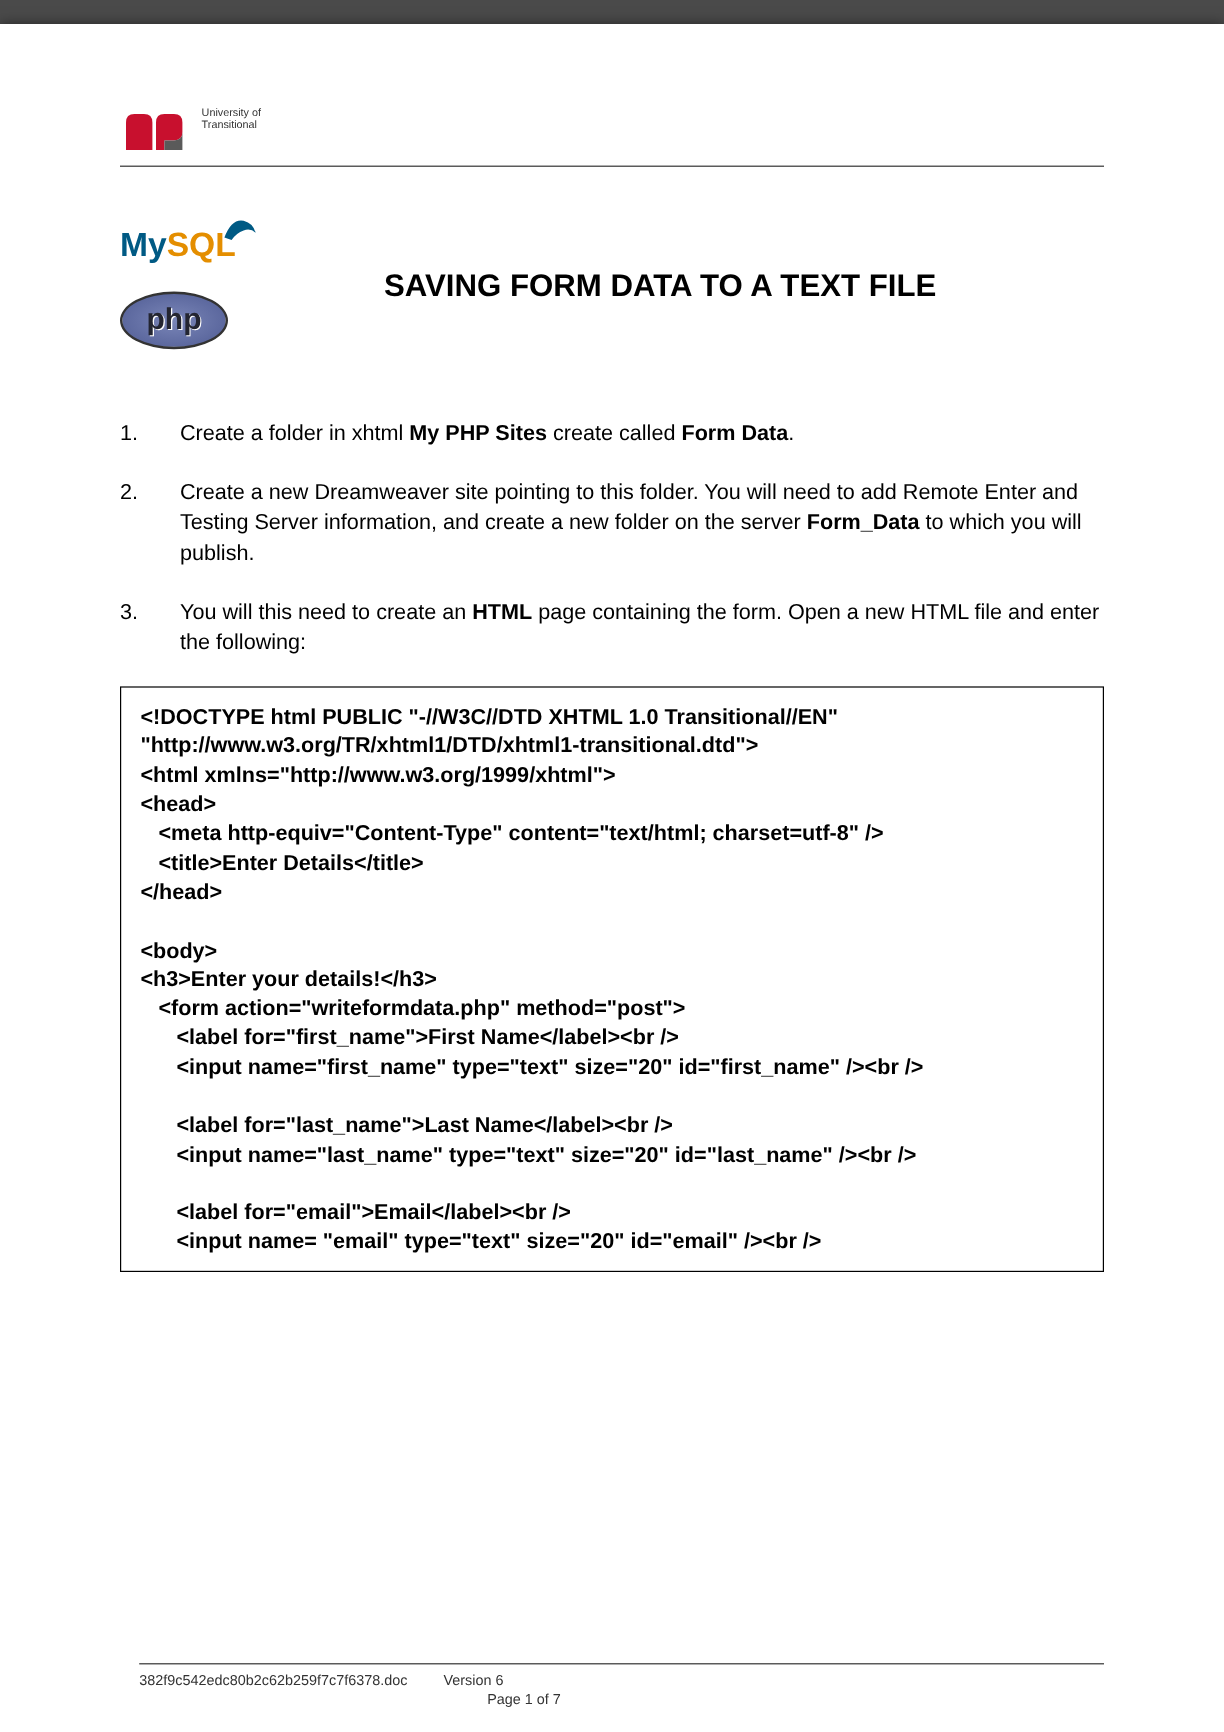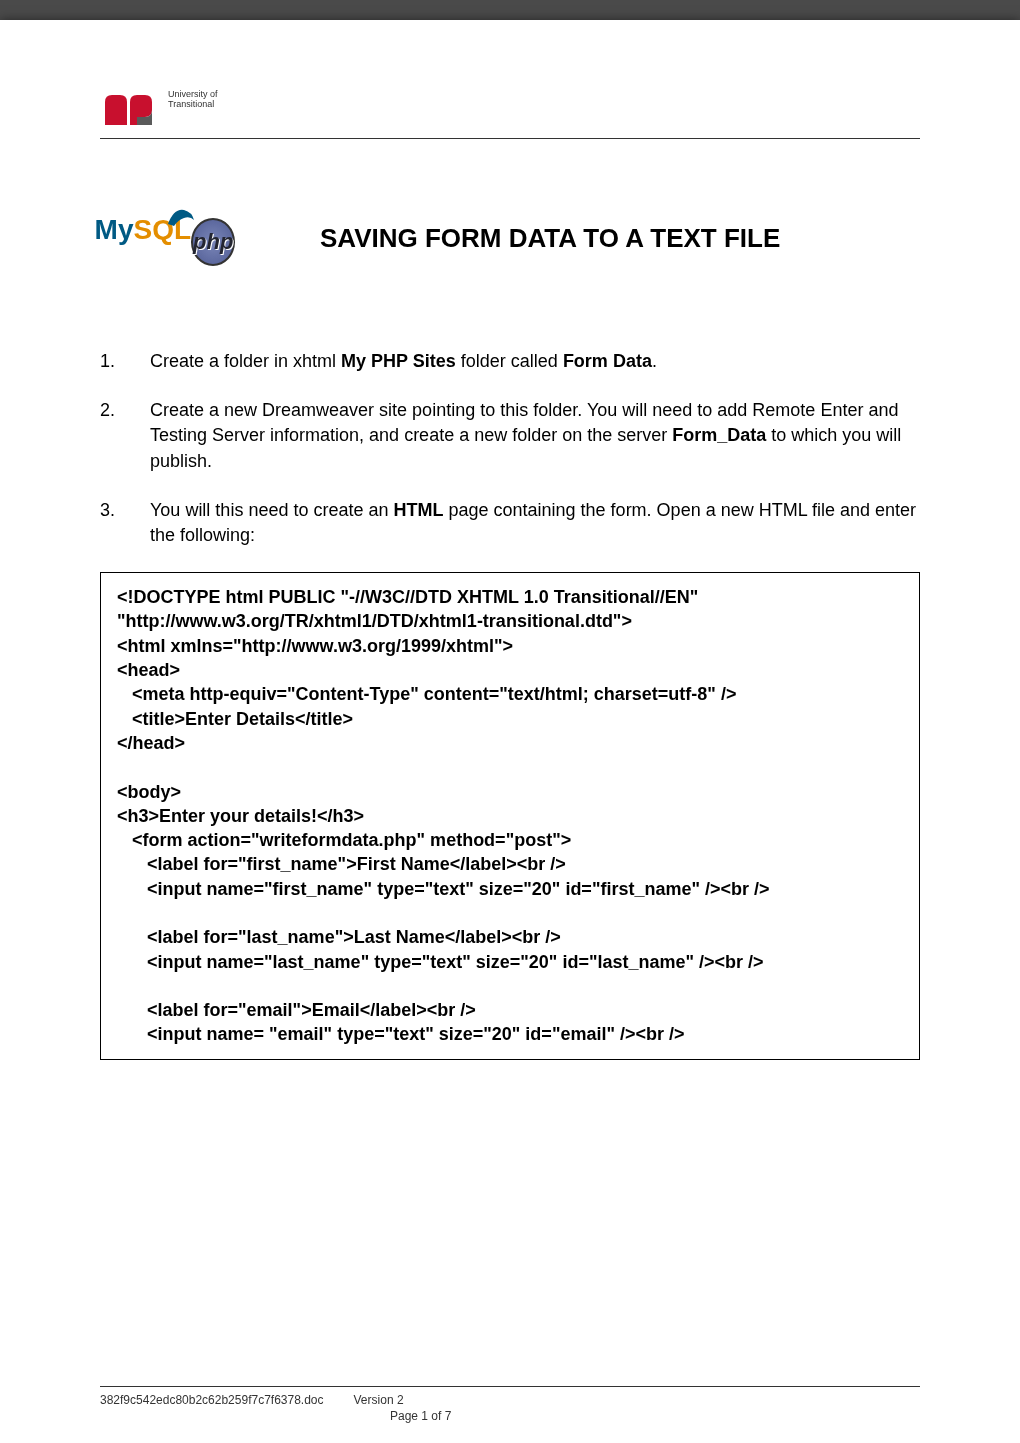--- a/index.html
+++ b/index.html
@@ -50,21 +50,21 @@
   .title-row {
     display: flex;
     align-items: center;
     margin-bottom: 50px;
     gap: 90px;
   }
   .tech-logos {
     width: 130px;
     height: 120px;
     display: flex;
-    align-items: center;
+    flex-direction: column;
     justify-content: center;
   }
   .mysql-logo {
     width: 110px;
     height: 50px;
     position: relative;
   }
   .mysql-text {
     font-family: Arial, sans-serif;
     font-size: 28px;
@@ -82,23 +82,22 @@
     background: radial-gradient(ellipse at center, #7a86b8 0%, #4f5b93 100%);
     border-radius: 50%;
     display: flex;
     align-items: center;
     justify-content: center;
     margin-top: 5px;
     border: 2px solid #333;
   }
   .php-text {
     color: #232531;
-    font-size: 22px;
-    font-weight: bold;
-    font-style: italic;
+    font-size: 25px;
+    font-weight: bold;
     font-family: Arial, sans-serif;
     text-shadow: 1px 1px 0 #fff;
   }
   .main-title {
     font-size: 26px;
     font-weight: bold;
     line-height: 1.3;
     color: #000;
     font-family: Verdana, Geneva, sans-serif;
   }
@@ -129,21 +128,21 @@
     font-family: Verdana, Geneva, sans-serif;
     font-size: 18px;
     font-weight: bold;
     line-height: 1.35;
     white-space: pre-wrap;
     word-wrap: break-word;
   }
   .footer {
     position: absolute;
     bottom: 40px;
-    left: 100px;
+    left: 116px;
     right: 100px;
   }
   .footer-divider {
     border: none;
     border-top: 1px solid #333;
     margin-bottom: 6px;
   }
   .footer-text {
     display: flex;
     gap: 30px;
@@ -194,21 +193,21 @@
       <div class="php-badge">
         <span class="php-text">php</span>
       </div>
     </div>
     <h1 class="main-title">SAVING FORM DATA TO A TEXT FILE</h1>
   </div>
 
   <ol class="instruction-list">
   <li class="instruction-item">
         <span class="item-number">1.</span>
-        <span class="item-text"><span>Create a folder in xhtml </span><span class="bold">My PHP Sites</span><span> folder called </span><span class="bold">Form Data</span><span>.</span></span>
+        <span class="item-text"><span>Create a folder in xhtml </span><span class="bold">My PHP Sites</span><span> create called </span><span class="bold">Form Data</span><span>.</span></span>
       </li>
       <li class="instruction-item">
         <span class="item-number">2.</span>
         <span class="item-text"><span>Create a new Dreamweaver site pointing to this folder.  You will need to add Remote Enter and Testing Server information, and create a new folder on the server </span><span class="bold">Form_Data</span><span> to which you will publish.</span></span>
       </li>
       <li class="instruction-item">
         <span class="item-number">3.</span>
         <span class="item-text"><span>You will this need to create an </span><span class="bold">HTML</span><span> page containing the form.  Open a new HTML file and enter the following:</span></span>
       </li>
     </ol>
@@ -230,18 +229,18 @@
       &lt;input name="last_name" type="text" size="20" id="last_name" /&gt;&lt;br /&gt;
 
       &lt;label for="email"&gt;Email&lt;/label&gt;&lt;br /&gt;
       &lt;input name= "email" type="text" size="20" id="email" /&gt;&lt;br /&gt;
 </div>
 
   <div class="footer">
     <hr class="footer-divider">
     <div class="footer-text">
       <span>382f9c542edc80b2c62b259f7c7f6378.doc</span>
-      <span>Version 2</span>
+      <span>Version 6</span>
     </div>
     <div class="footer-page">Page 1 of 7</div>
   </div>
 
 </div>
 
 </body></html>

